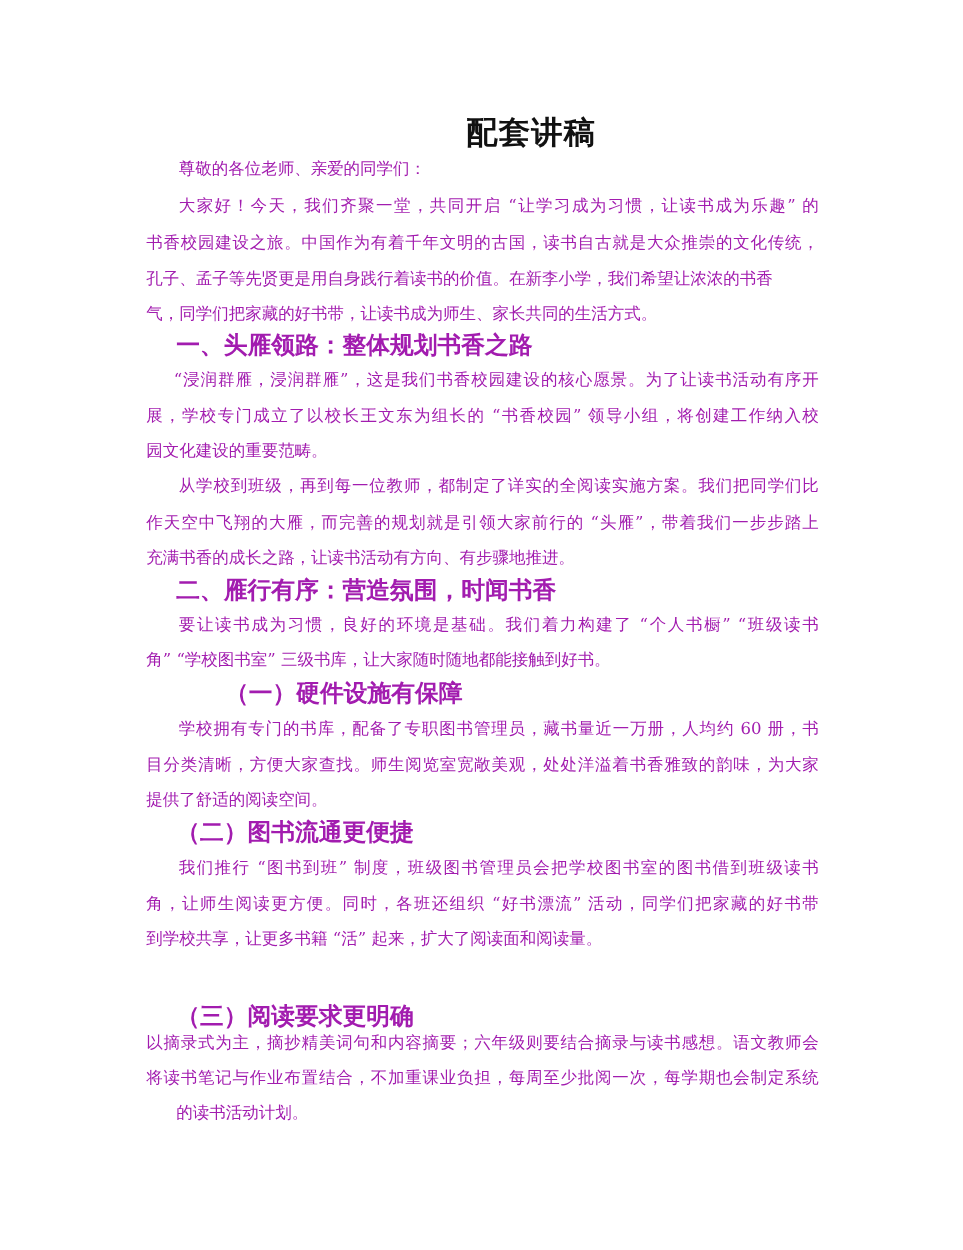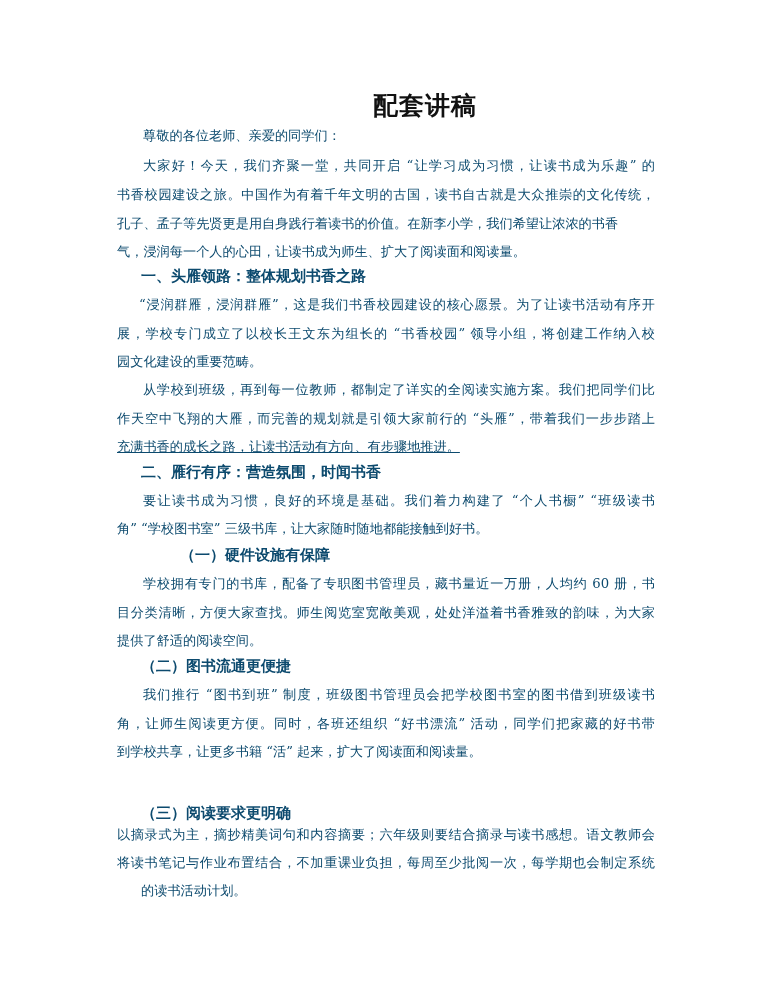--- a/index.html
+++ b/index.html
@@ -2,46 +2,46 @@
 <html><head>
 <meta charset="utf-8">
 <style>
   html, body { margin: 0; padding: 0; background: #ffffff; }
   body { width: 770px; height: 1000px; position: relative; overflow: hidden;
          font-family: "DejaVu Serif", "Liberation Serif", serif; color: #1a1a1a; }
   .page { position: absolute; left: 0; top: 0; width: 770px; height: 1000px; }
   .title { position: absolute; left: 0; width: 770px; top: 89px; text-align: center;
            font-family: "DejaVu Sans", "Liberation Sans", sans-serif; font-size: 25px;
            font-weight: bold; color: #111; letter-spacing: 1px; padding-left: 40px; }
-  .line { position: absolute; font-size: 13.2px; white-space: nowrap; color: #0c4a6e; line-height: 16px; }
-  .bold { font-weight: bold; font-family: "DejaVu Sans", "Liberation Sans", sans-serif; font-size: 15px; }
+  .line { position: absolute; font-size: 13.2px; white-space: nowrap; color: #a21caf; line-height: 16px; }
+  .bold { font-weight: bold; font-family: "DejaVu Sans", "Liberation Sans", sans-serif; font-size: 19px; }
   .justify { width: 538px; text-align: justify; text-align-last: justify; }
 </style>
 </head>
 <body>
 
 <div class="page">
   <div class="title">配套讲稿</div>
 
   <div class="line" style="left:143px;top:128px;">尊敬的各位老师、亲爱的同学们：</div>
 
   <div class="line justify" style="left:143px;top:158px;width:512px;">大家好！今天，我们齐聚一堂，共同开启 “让学习成为习惯，让读书成为乐趣” 的</div>
   <div class="line justify" style="left:117px;top:187px;">书香校园建设之旅。中国作为有着千年文明的古国，读书自古就是大众推崇的文化传统，</div>
   <div class="line" style="left:117px;top:216px;">孔子、孟子等先贤更是用自身践行着读书的价值。在新李小学，我们希望让浓浓的书香</div>
-  <div class="line" style="left:117px;top:244px;">气，浸润每一个人的心田，让读书成为师生、扩大了阅读面和阅读量。</div>
+  <div class="line" style="left:117px;top:244px;">气，同学们把家藏的好书带，让读书成为师生、家长共同的生活方式。</div>
 
   <div class="line bold" style="left:141px;top:268px;">一、头雁领路：整体规划书香之路</div>
 
   <div class="line justify" style="left:139px;top:297px;width:516px;">“浸润群雁，浸润群雁”，这是我们书香校园建设的核心愿景。为了让读书活动有序开</div>
   <div class="line justify" style="left:117px;top:326px;">展，学校专门成立了以校长王文东为组长的 “书香校园” 领导小组，将创建工作纳入校</div>
   <div class="line" style="left:117px;top:354px;">园文化建设的重要范畴。</div>
 
   <div class="line justify" style="left:143px;top:382px;width:512px;">从学校到班级，再到每一位教师，都制定了详实的全阅读实施方案。我们把同学们比</div>
   <div class="line justify" style="left:117px;top:411px;">作天空中飞翔的大雁，而完善的规划就是引领大家前行的 “头雁”，带着我们一步步踏上</div>
-  <div class="line" style="left:117px;top:439px;text-decoration:underline;">充满书香的成长之路，让读书活动有方向、有步骤地推进。</div>
+  <div class="line" style="left:117px;top:439px;">充满书香的成长之路，让读书活动有方向、有步骤地推进。</div>
 
   <div class="line bold" style="left:141px;top:464px;">二、雁行有序：营造氛围，时闻书香</div>
 
   <div class="line justify" style="left:143px;top:493px;width:512px;">要让读书成为习惯，良好的环境是基础。我们着力构建了 “个人书橱” “班级读书</div>
   <div class="line" style="left:117px;top:521px;">角” “学校图书室” 三级书库，让大家随时随地都能接触到好书。</div>
 
   <div class="line bold" style="left:141px;top:547px;margin-left:39px;">（一）硬件设施有保障</div>
 
   <div class="line justify" style="left:143px;top:576px;width:512px;">学校拥有专门的书库，配备了专职图书管理员，藏书量近一万册，人均约 60 册，书</div>
   <div class="line justify" style="left:117px;top:605px;">目分类清晰，方便大家查找。师生阅览室宽敞美观，处处洋溢着书香雅致的韵味，为大家</div>

